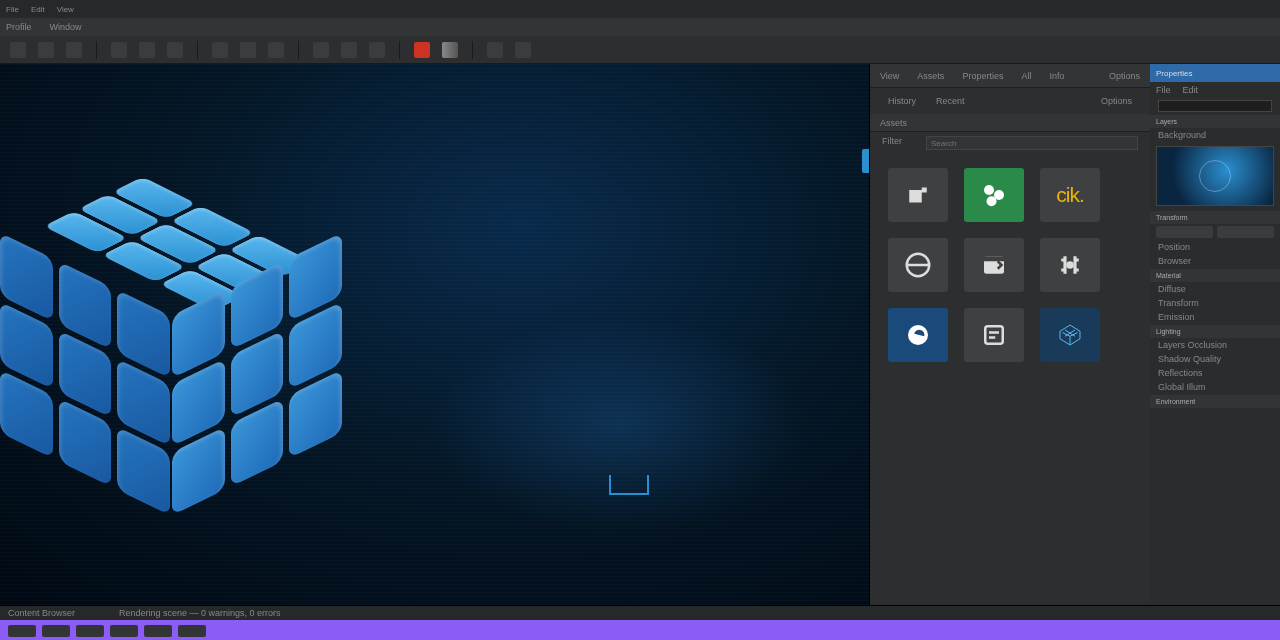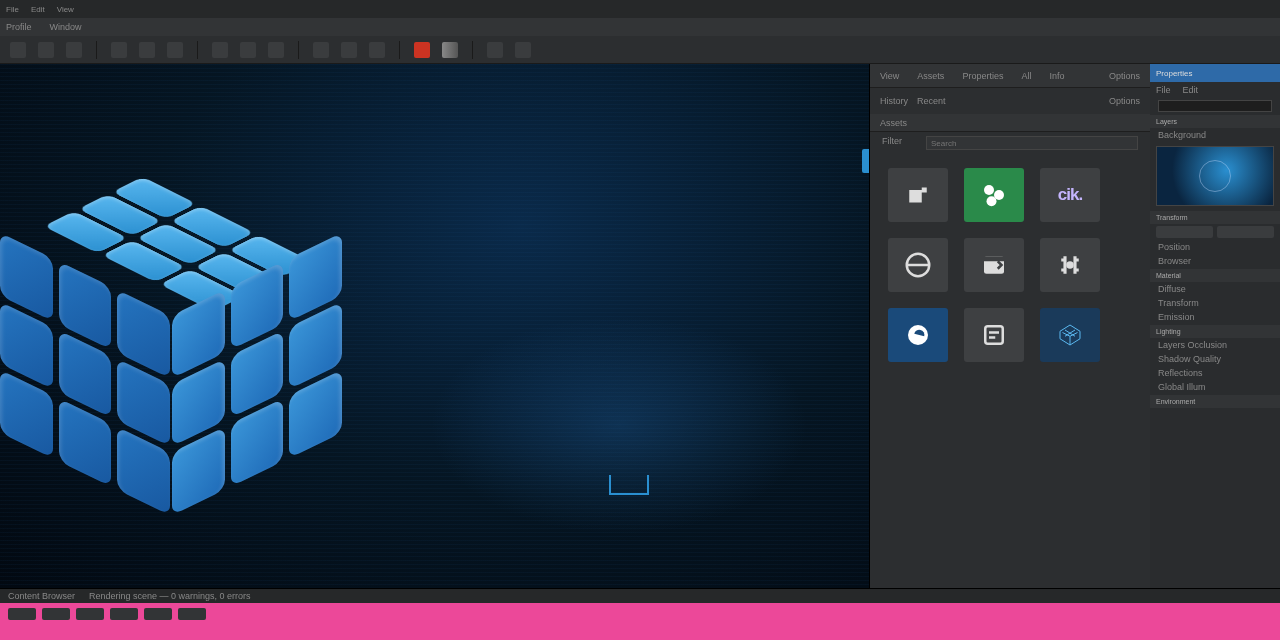--- a/index.html
+++ b/index.html
@@ -34,44 +34,44 @@
 .right .cubelet{background:linear-gradient(135deg,#3a95d8,#1f6bb8);box-shadow:inset -2px 2px 4px rgba(255,255,255,0.2)}
 
 
 .vhandle{position:absolute;right:-5px;top:85px;width:12px;height:24px;background:#2a8fd0;border-radius:2px}
 
 
 .rightcol{width:280px;background:#2c2e30;display:flex;flex-direction:column}
 .rowbar{height:24px;background:#323436;display:flex;align-items:center;gap:18px;padding:0 10px;border-bottom:1px solid #1e1e1e;font-size:8px;color:#999}
 .rowbar .rt{margin-left:auto}
 .rc-canvas{flex:1;background:#2c2e30}
-.tabsrow{display:flex;gap:1px;padding:6px 6px;font-size:8px}
+.tabsrow{display:flex;gap:12px;padding:6px 14px;font-size:8px}
 .tabsrow span{padding:2px 4px}
 .fieldrow{display:flex;gap:24px;padding:4px 12px 8px;font-size:8px}
 .fieldrow input{flex:1;background:#323436;border:1px solid #444;height:14px;padding:0 4px;color:#aaa;font-size:8px}
 .assetgrid{display:grid;grid-template-columns:repeat(3,60px);gap:16px;padding:10px 18px}
 .card{width:60px;height:54px;background:#3e4042;border-radius:3px;display:flex;align-items:center;justify-content:center}
 .card.green{background:#2a8a4a}
 .card.blue{background:#1a4a7a}
 .card svg{width:30px;height:30px}
-.card .t{color:#c4b5fd;font-size:17px;font-weight:bold;letter-spacing:-1px}
+.card .t{color:#eab308;font-size:21px;font-weight:normal;letter-spacing:-1px}
 
 
 .propcol{width:130px;background:#2a2c2e;display:flex;flex-direction:column;font-size:7px}
 .propcol .hdr{height:18px;background:#2e6aa8;display:flex;align-items:center;padding:0 6px;color:#ddd;font-size:8px}
 .propcol .sec{padding:3px 6px;background:#323436;margin-top:1px;color:#aaa;font-size:7px}
 .propcol .row{padding:2px 8px;color:#888;display:flex;gap:6px;align-items:center}
 .propcol .thumb{margin:4px 6px;height:60px;background:radial-gradient(circle at 60% 40%,#2a8fd0 0%,#0a2540 70%);border:1px solid #444;position:relative}
 .propcol .thumb::after{content:"";position:absolute;left:50%;top:50%;width:30px;height:30px;border:1px solid rgba(200,220,255,0.4);border-radius:50%;transform:translate(-50%,-50%)}
 .propcol .pair{display:flex;gap:4px;padding:2px 6px}
 .propcol .pair .fld{flex:1;background:#3a3c3e;height:12px;border-radius:2px}
 .propcol input{width:100%;background:#1e1e1e;border:1px solid #444;height:12px;color:#ccc;font-size:7px;padding:0 3px}
 
 
-.bottom{position:absolute;bottom:0;left:0;right:0;height:52px;background:#ec4899;border-top:1px solid #000}
+.bottom{position:absolute;bottom:0;left:0;right:0;height:35px;background:#8b5cf6;border-top:1px solid #000}
 .btabs{height:14px;background:#262829;display:flex;align-items:center;padding:0 8px;gap:14px;font-size:7px}
 .bctrl{height:21px;display:flex;align-items:center;padding:0 8px;gap:6px}
 .bctrl .chip{width:28px;height:12px;background:#323436;border-radius:2px}
 </style>
 </head>
 <body>
 
 <div class="titlebar">
   <span>File</span>
   <span>Edit</span>
@@ -261,21 +261,21 @@
     <div class="row">Global Illum</div>
 
     <div class="sec">Environment</div>
   </div>
 
 </div>
 
 <div class="bottom">
   <div class="btabs">
     <span>Content Browser</span>
-    <span style="">Rendering scene — 0 warnings, 0 errors</span>
+    <span style="margin-left:30px">Rendering scene — 0 warnings, 0 errors</span>
   </div>
   <div class="bctrl">
     <span class="chip"></span>
     <span class="chip"></span>
     <span class="chip"></span>
     <span class="chip"></span>
     <span class="chip"></span>
     <span class="chip"></span>
   </div>
 </div>

